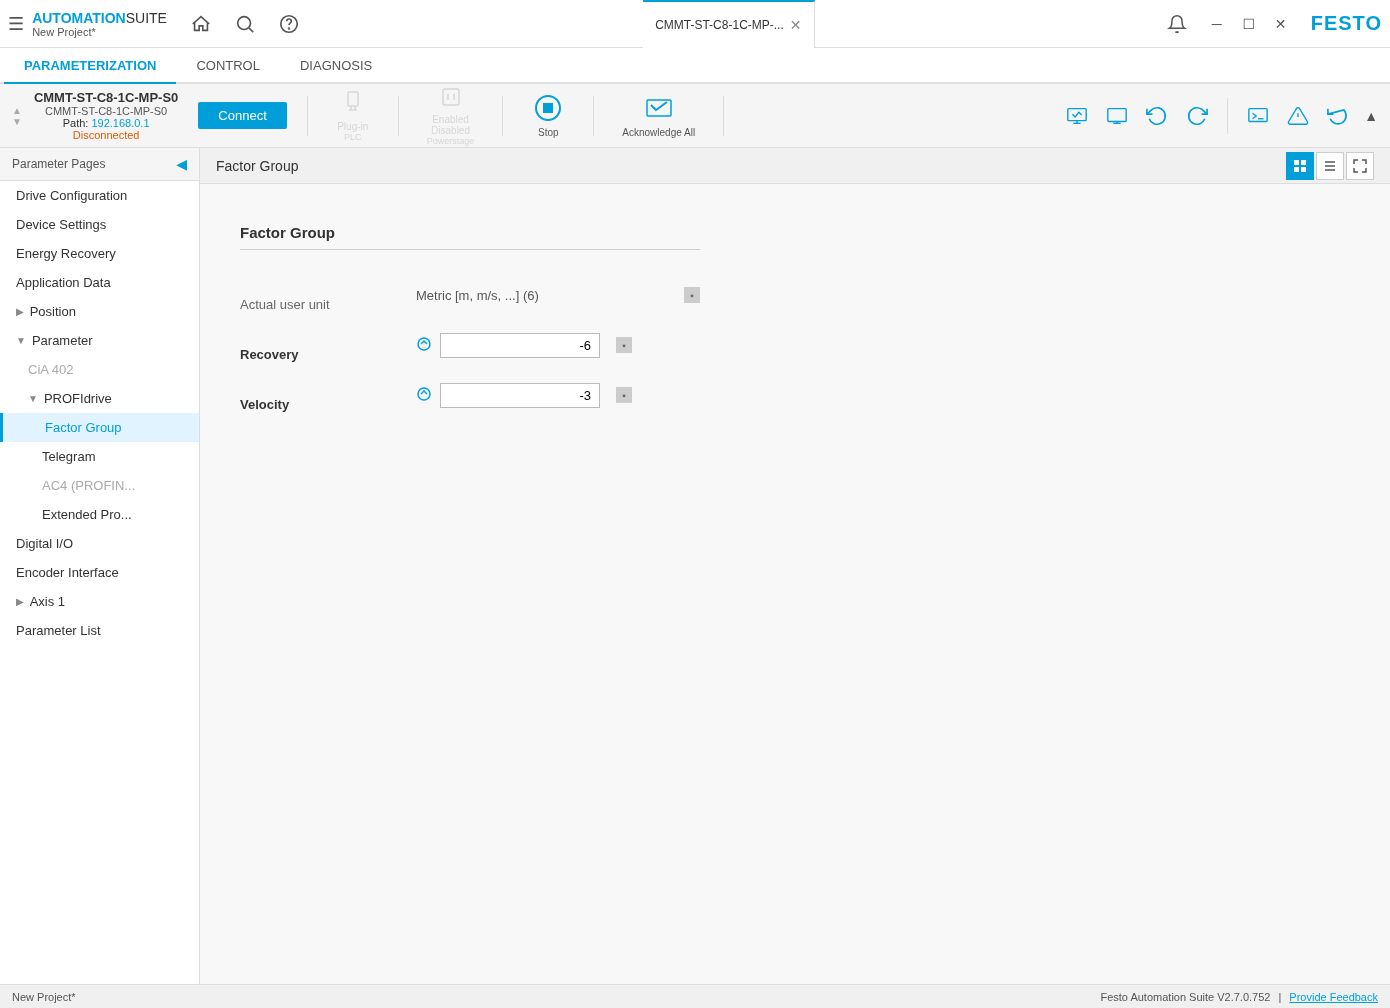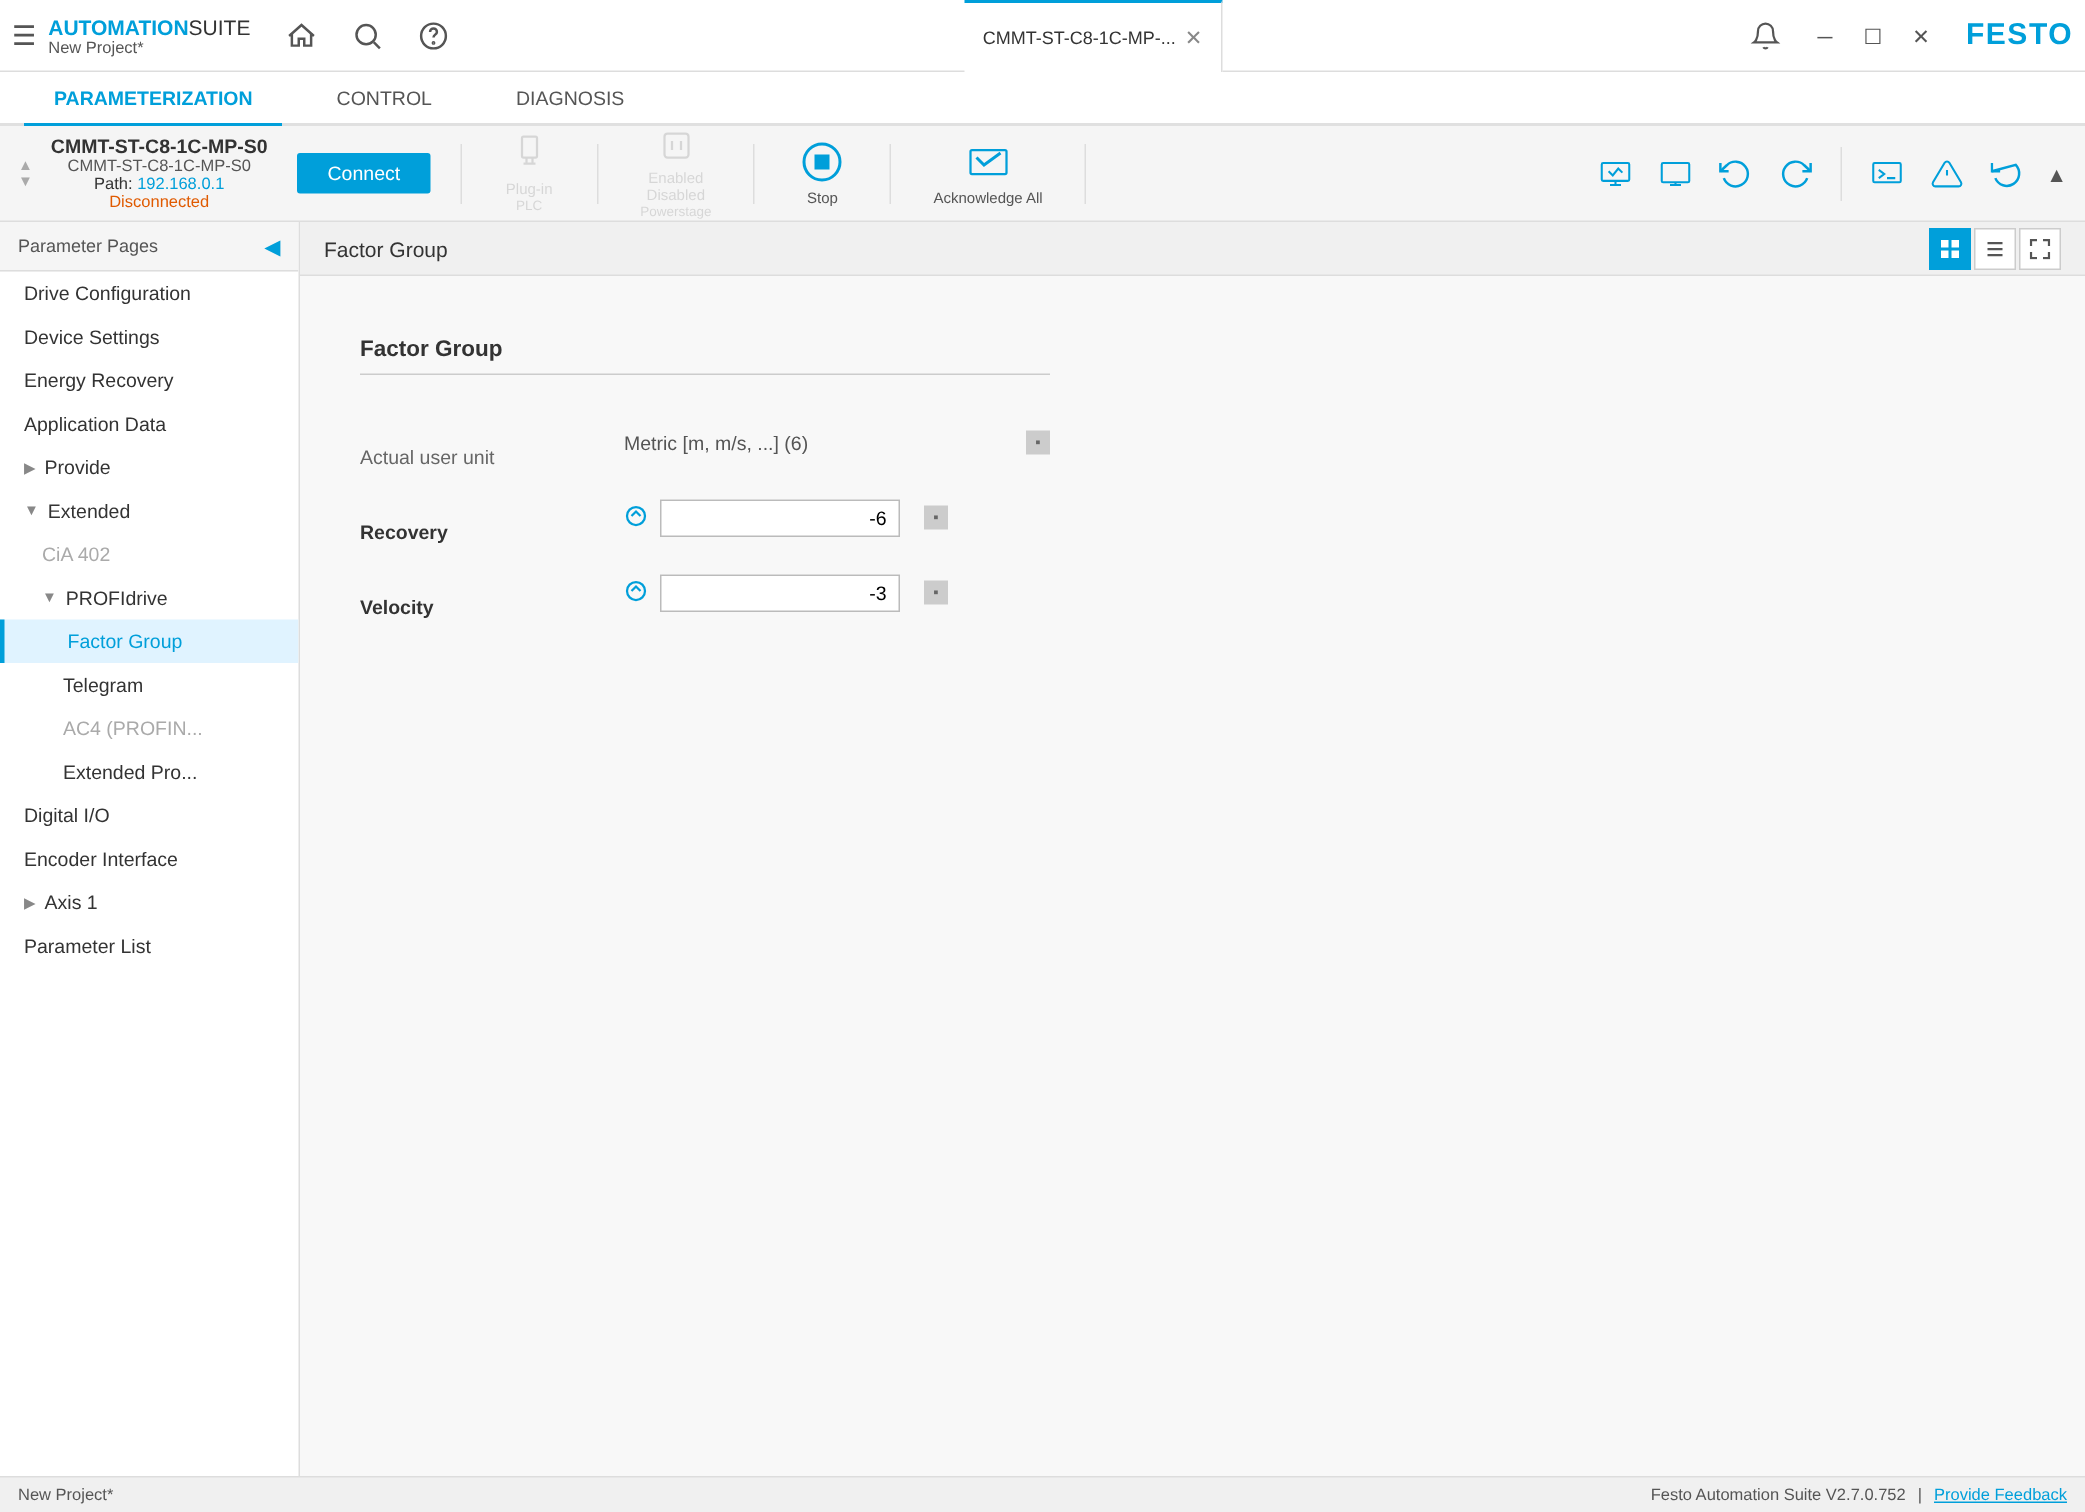--- a/index.html
+++ b/index.html
@@ -14,21 +14,21 @@
     .tab-bar { display: flex; align-items: stretch; margin-right: auto; }
     .tab-item { display: flex; align-items: center; padding: 0 12px; height: 48px; border-right: 1px solid #ddd; background: #f5f5f5; font-size: 12px; color: #555; cursor: pointer; gap: 6px; }
     .tab-item.active { background: #fff; color: #333; border-top: 2px solid #009fda; }
     .tab-close { color: #888; font-size: 14px; }
     .top-right { display: flex; align-items: center; gap: 8px; margin-left: 8px; }
     .win-btns { display: flex; gap: 4px; }
     .win-btn { width: 28px; height: 28px; display: flex; align-items: center; justify-content: center; cursor: pointer; font-size: 14px; color: #555; }
     .festo-logo { color: #009fda; font-weight: 900; font-size: 20px; letter-spacing: 1px; margin-left: 8px; }
 
     
-    .sub-tabs { display: flex; align-items: center; height: 36px; background: #fff; border-bottom: 2px solid #e0e0e0; padding: 0 16px; gap: 16px; }
+    .sub-tabs { display: flex; align-items: center; height: 36px; background: #fff; border-bottom: 2px solid #e0e0e0; padding: 0 4px; gap: 0; }
     .sub-tab { padding: 0 20px; height: 36px; display: flex; align-items: center; font-size: 13px; color: #555; cursor: pointer; border-bottom: 2px solid transparent; margin-bottom: -2px; }
     .sub-tab.active { color: #009fda; border-bottom: 2px solid #009fda; font-weight: 600; }
 
     
     .device-bar { display: flex; align-items: center; height: 64px; background: #f5f5f5; border-bottom: 1px solid #ddd; padding: 0 12px; gap: 12px; }
     .device-arrows { display: flex; flex-direction: column; color: #aaa; font-size: 10px; cursor: pointer; }
     .device-info { display: flex; flex-direction: column; text-align: center; }
     .device-name { font-weight: 700; font-size: 13px; }
     .device-sub { font-size: 11px; color: #555; }
     .device-status { font-size: 11px; color: #e05a00; }
@@ -292,26 +292,26 @@
     <div class="sidebar-item">
       <span>Energy Recovery</span>
     </div>
 
     <div class="sidebar-item">
       <span>Application Data</span>
     </div>
 
     <div class="sidebar-item">
       <span class="sidebar-expand">▶</span>
-      <span>Provide</span>
+      <span>Position</span>
     </div>
 
     <div class="sidebar-item">
       <span class="sidebar-expand">▼</span>
-      <span>Extended</span>
+      <span>Parameter</span>
     </div>
 
     <div class="sidebar-item level2 disabled">
       <span>CiA 402</span>
     </div>
 
     <div class="sidebar-item level2">
       <span class="sidebar-expand">▼</span>
       <span>PROFIdrive</span>
     </div>

